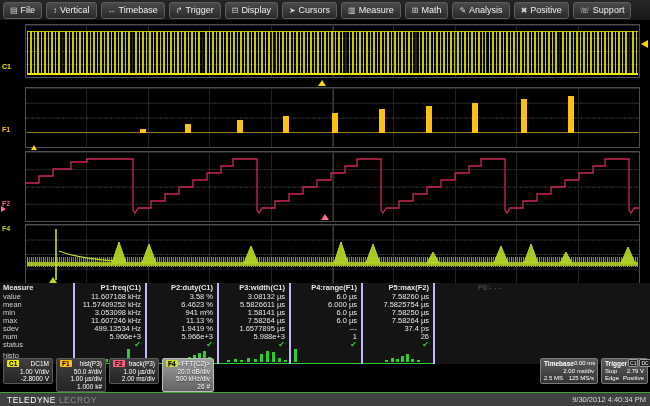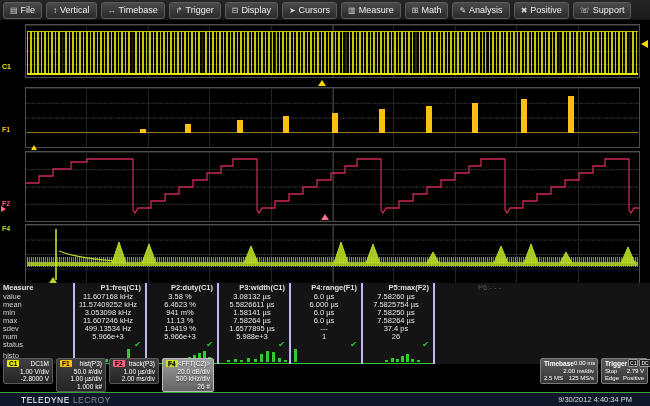--- a/index.html
+++ b/index.html
@@ -50,21 +50,21 @@
   .tri-left{position:absolute;width:0;height:0;border-top:4px solid transparent;border-bottom:4px solid transparent;border-right:7px solid #ffd700;}
   .tri-right{position:absolute;width:0;height:0;border-top:3px solid transparent;border-bottom:3px solid transparent;border-left:5px solid #ff6e8a;}
   
   #mtable{position:absolute;top:283px;left:0;width:650px;display:grid;grid-template-columns:73px repeat(8,72px);
     background:#141414;font-size:7.5px;line-height:8px;}
   .mcol{box-sizing:border-box;}
   .mcol.p{border-left:2px solid #c4b5fd;}
   .mh{height:10px;font-weight:bold;color:#e2e2e2;text-align:right;padding:1px 4px 0 0;box-sizing:border-box;white-space:nowrap;}
   .mh.dim{color:#5c5c5c;font-weight:normal;}
   .mlab .mh{text-align:left;padding-left:3px;}
-  .mc{height:8px;color:#e6e6e6;text-align:center;padding-right:4px;white-space:nowrap;}
+  .mc{height:8px;color:#e6e6e6;text-align:right;padding-right:4px;white-space:nowrap;}
   .mlab .mc{text-align:left;color:#cfcfcf;padding-left:3px;}
   .mck{height:8px;text-align:right;padding-right:4px;color:#2ecc2e;font-size:8px;line-height:8px;}
   .mhisto{height:14px;position:relative;}
   .mhisto.base{border-bottom:1px solid #2ecc2e;}
   .histo-bars{--bc:#2ecc2e;--bw:3px;left:0;right:0;top:0;bottom:1px;}
   
   .dbox{position:absolute;top:358px;box-sizing:border-box;background:linear-gradient(#404040,#242424);
     border:1px solid #585858;border-radius:2px;padding:1px 3px;font-size:6.5px;line-height:7.5px;color:#fff;cursor:pointer;}
   .dbox .hd{display:flex;justify-content:space-between;align-items:center;}
   .tab{font-weight:bold;color:#000;padding:0 2px;border-radius:1px;font-size:6.5px;line-height:7px;}
@@ -76,22 +76,22 @@
     text-shadow:0 1px 1px rgba(0,0,0,.55);}
   
   .ibox{position:absolute;top:358px;box-sizing:border-box;background:linear-gradient(#5c5c5c,#353535);
     border:1px solid #7a7a7a;border-radius:2px;padding:1px 3px;font-size:6px;line-height:7.5px;color:#fff;cursor:pointer;}
   #tbbox{left:540px;width:58px;height:26px;}
   #trbox{left:601px;width:47px;height:26px;}
   .ibox .r{display:flex;justify-content:space-between;white-space:nowrap;}
   .ibox b{font-size:6.5px;}
   .badge{border:1px solid #9a9a9a;background:#1d1d1d;border-radius:1px;padding:0 1px;font-size:5px;line-height:6px;margin-left:1px;}
   
-  #footer{position:absolute;left:0;right:0;bottom:0;height:13px;background:#0f172a;border-top:1px solid #3ba53b;
-    display:flex;justify-content:space-between;align-items:center;padding:0 18px;}
+  #footer{position:absolute;left:0;right:0;bottom:0;height:13px;background:#404040;border-top:1px solid #3ba53b;
+    display:flex;justify-content:space-between;align-items:center;padding:0 4px;}
   #brand{font-size:8.5px;letter-spacing:.5px;color:#fff;font-weight:bold;}
   #brand span{color:#8a8a8a;font-weight:normal;margin-left:3px;}
   #clock{font-size:7.5px;color:#ddd;}
 </style>
 </head>
 <body>
 
 <div id="scope">
 
   <div id="menubar">

